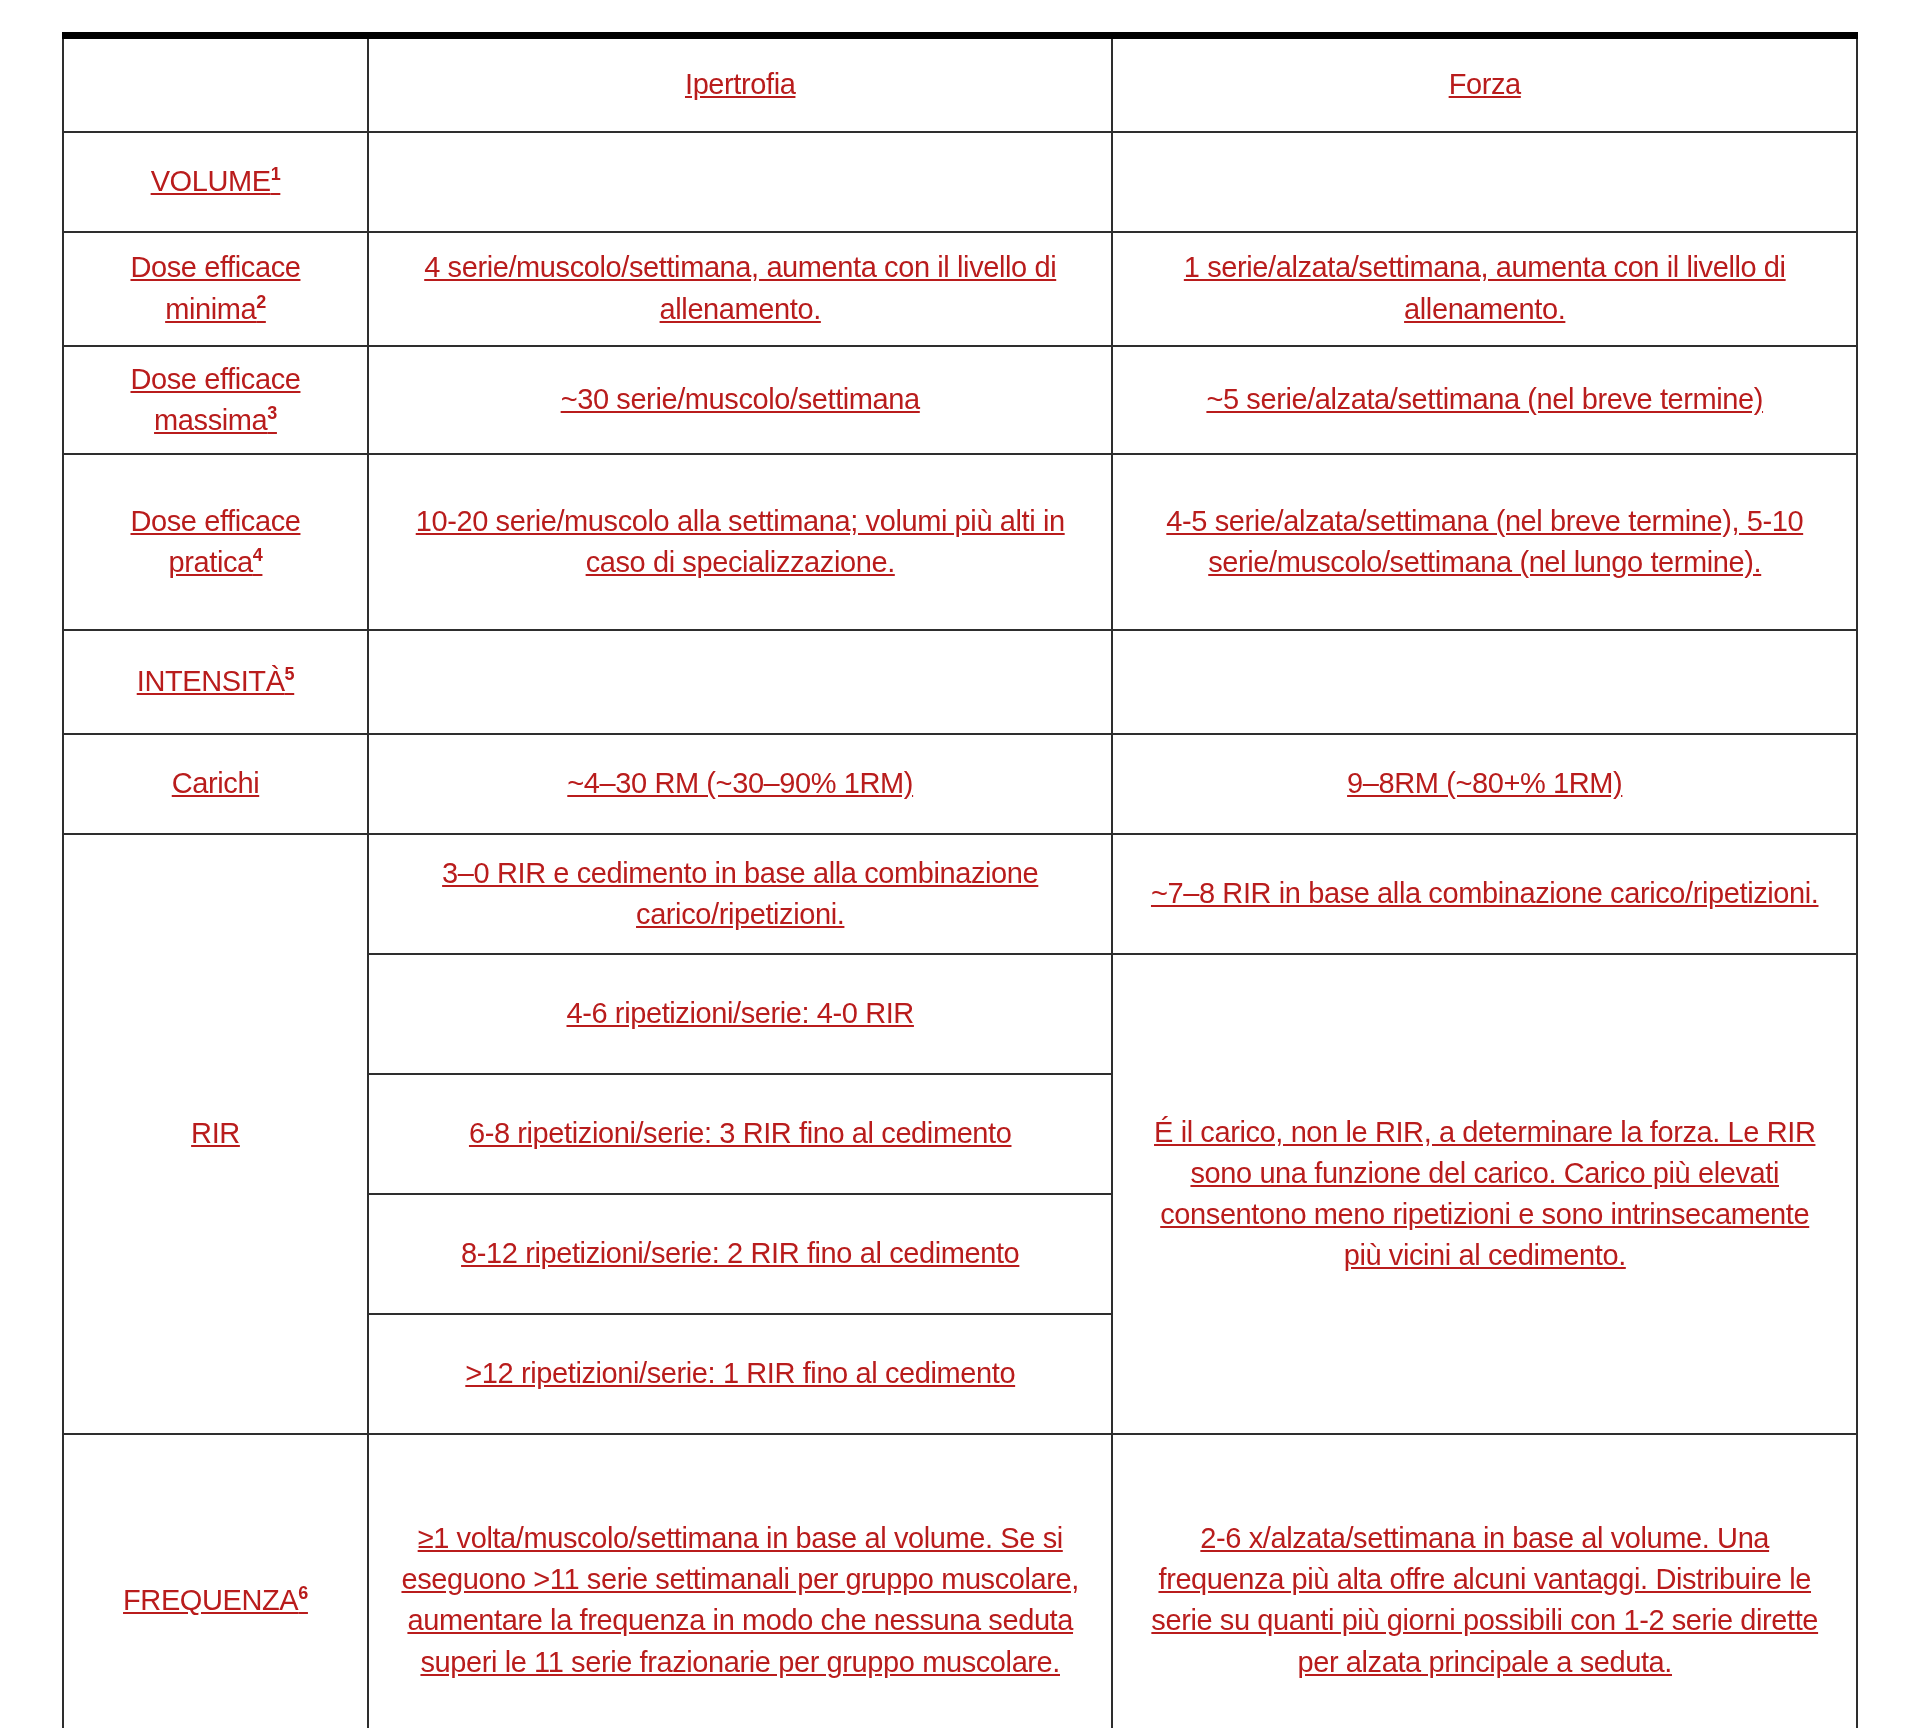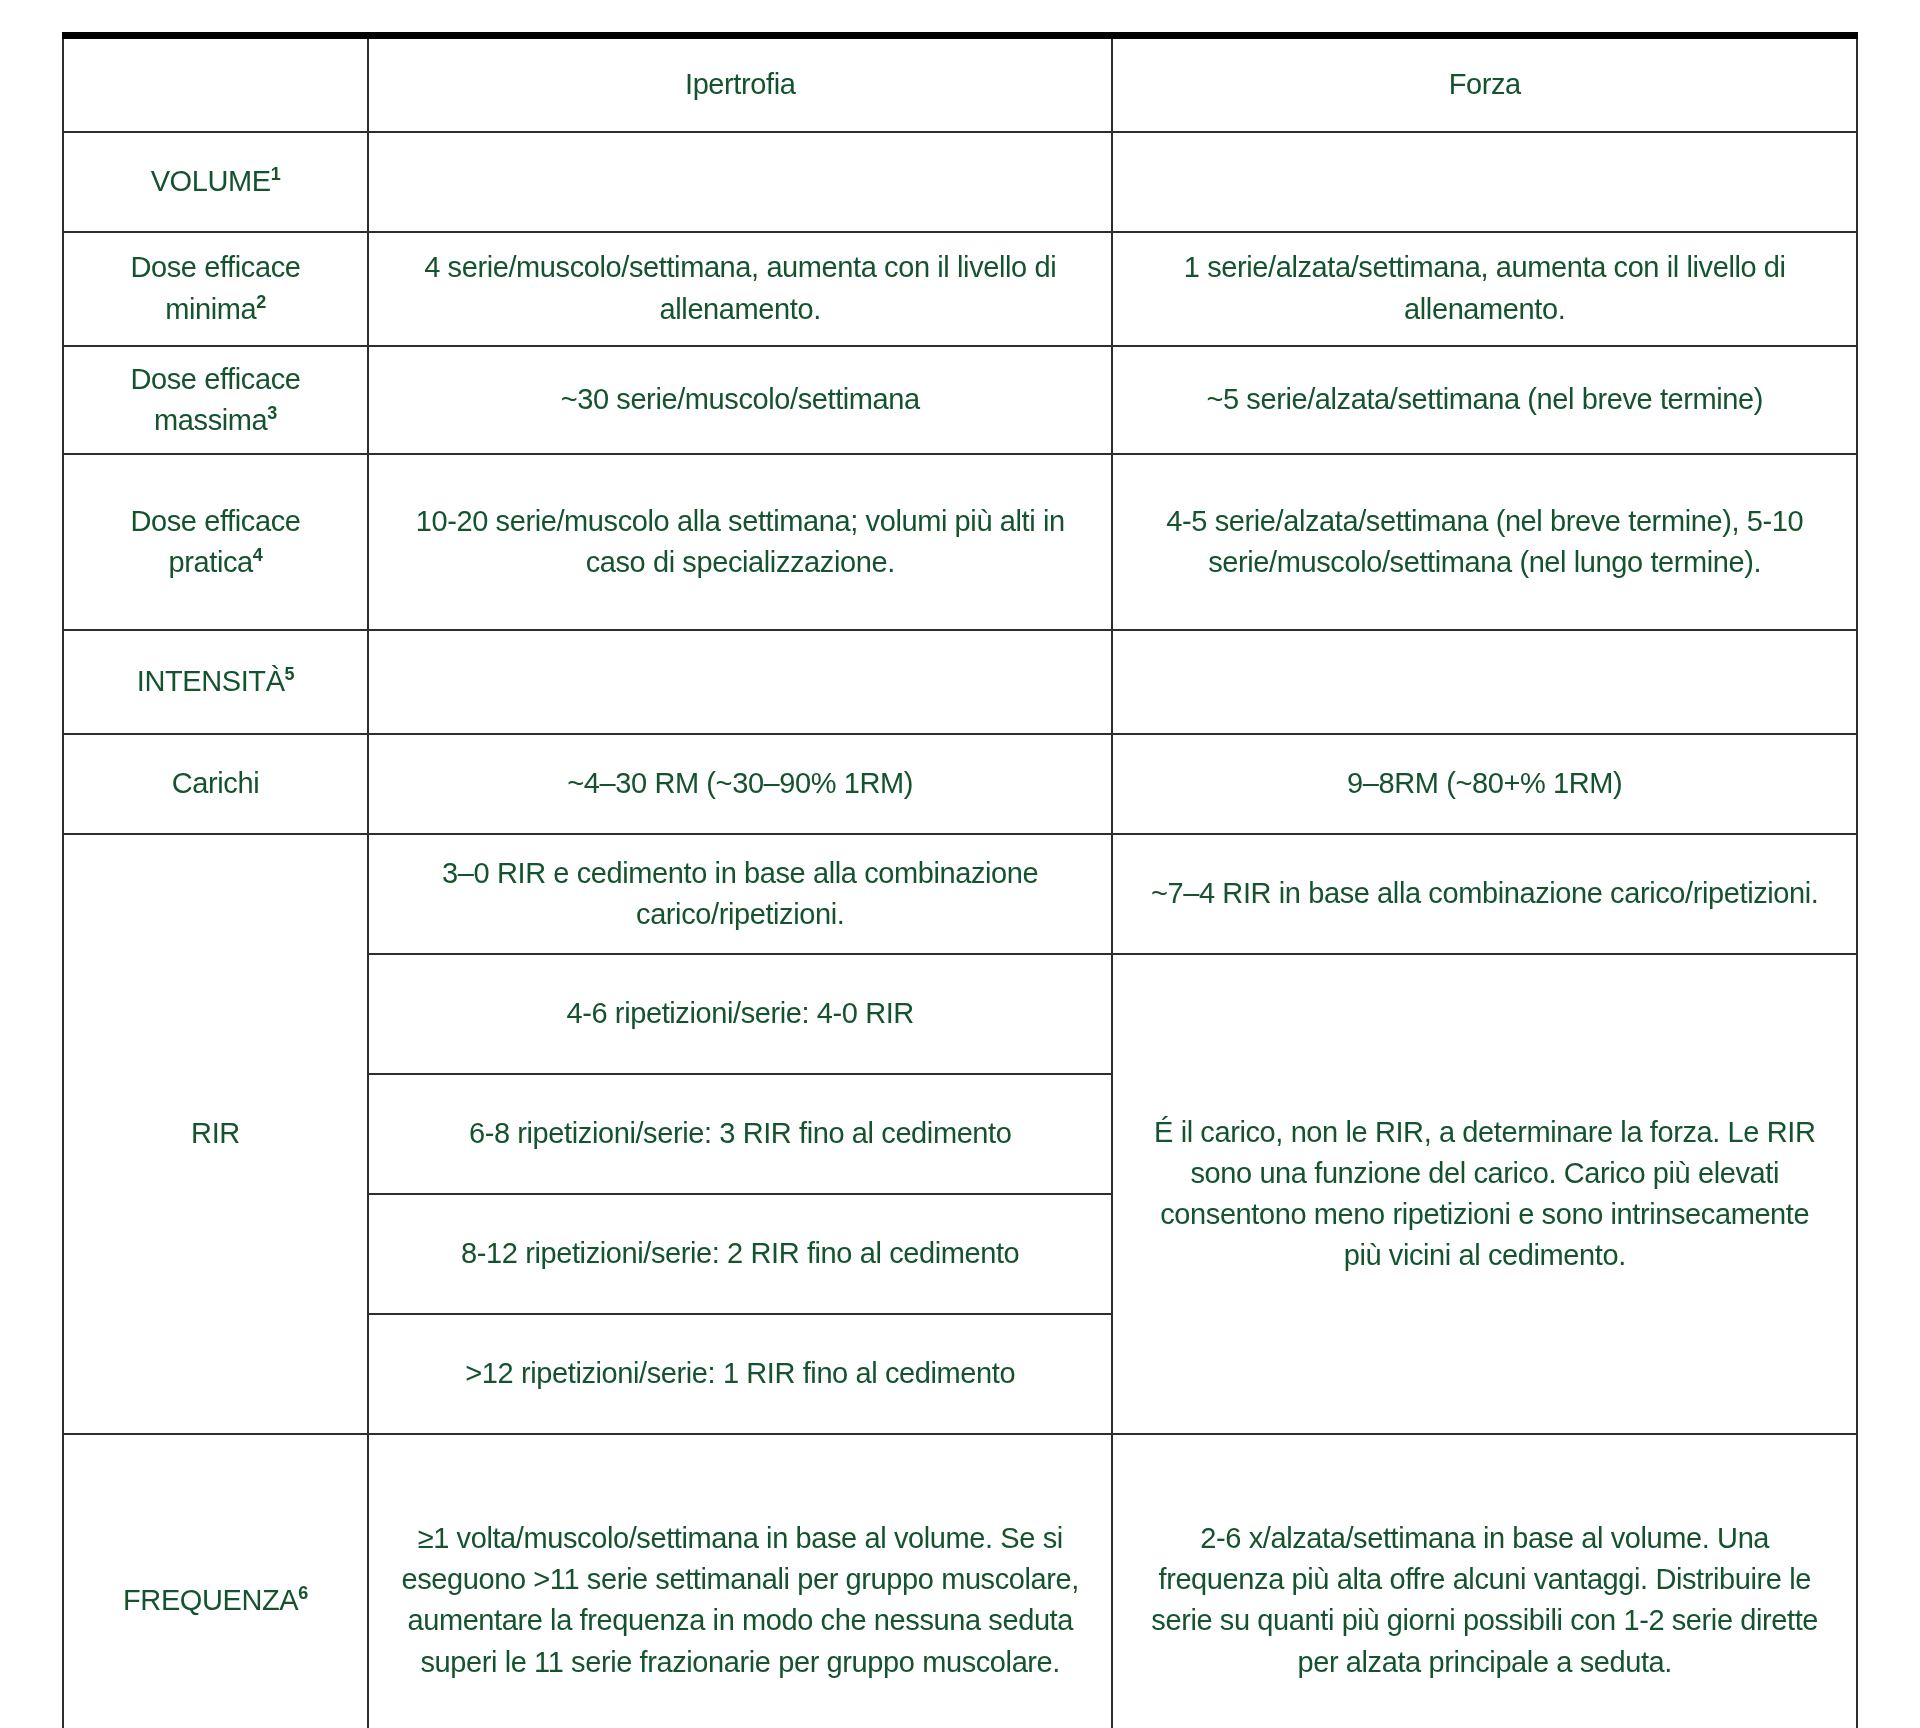--- a/index.html
+++ b/index.html
@@ -30,23 +30,24 @@
   table.matrix th,
   table.matrix td {
     border: 2px solid #2e2e2e;
     vertical-align: middle;
     text-align: center;
     padding: 12px 28px;
     font-size: 29px;
     line-height: 1.42;
     letter-spacing: -0.4px;
     font-weight: 400;
-    color: #14532d;
+    color: #b91c1c;
     box-sizing: border-box;
     overflow: hidden;
+    text-decoration: underline;
   }
   table.matrix tr:last-child td { border-bottom: none; }
 
   th.col-head {
     font-weight: 700;
     font-size: 31px;
     letter-spacing: -0.3px;
   }
   td.row-label {
     font-weight: 700;
@@ -129,21 +130,21 @@
 
     <tr class="r-carico">
       <td class="row-label">Carichi</td>
       <td>~4–30 RM (~30–90% 1RM)</td>
       <td>9–8RM (~80+% 1RM)</td>
     </tr>
 
     <tr class="r-rir">
       <td class="row-label" rowspan="5">RIR</td>
       <td>3–0 RIR e cedimento in base alla combinazione carico/ripetizioni.</td>
-      <td>~7–4 RIR in base alla combinazione carico/ripetizioni.</td>
+      <td>~7–8 RIR in base alla combinazione carico/ripetizioni.</td>
     </tr>
     <tr class="r-rir">
       <td>4-6 ripetizioni/serie: 4-0 RIR</td>
       <td rowspan="4">É il carico, non le RIR, a determinare la forza. Le RIR sono una funzione del carico. Carico più elevati consentono meno ripetizioni e sono intrinsecamente più vicini al cedimento.</td>
     </tr>
     <tr class="r-rir">
       <td>6-8 ripetizioni/serie: 3 RIR fino al cedimento</td>
     </tr>
     <tr class="r-rir">
       <td>8-12 ripetizioni/serie: 2 RIR fino al cedimento</td>

